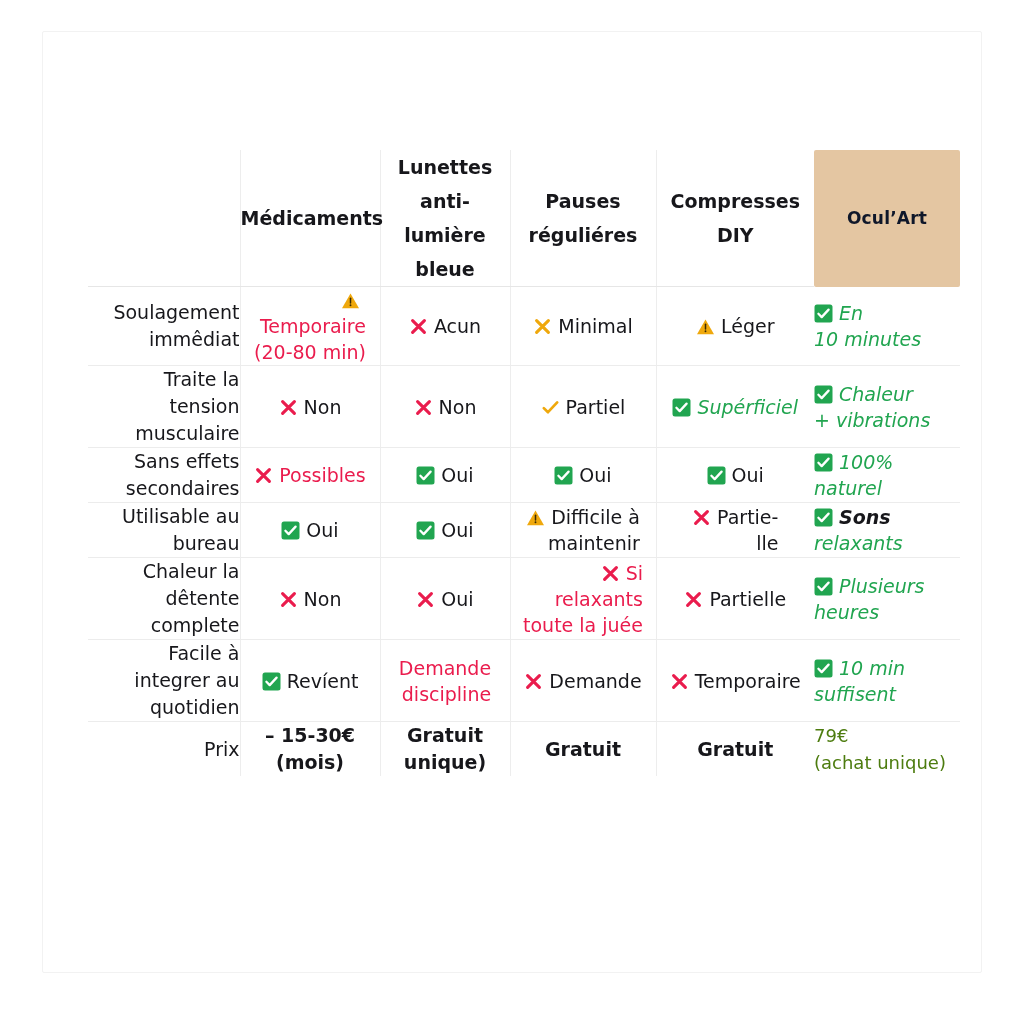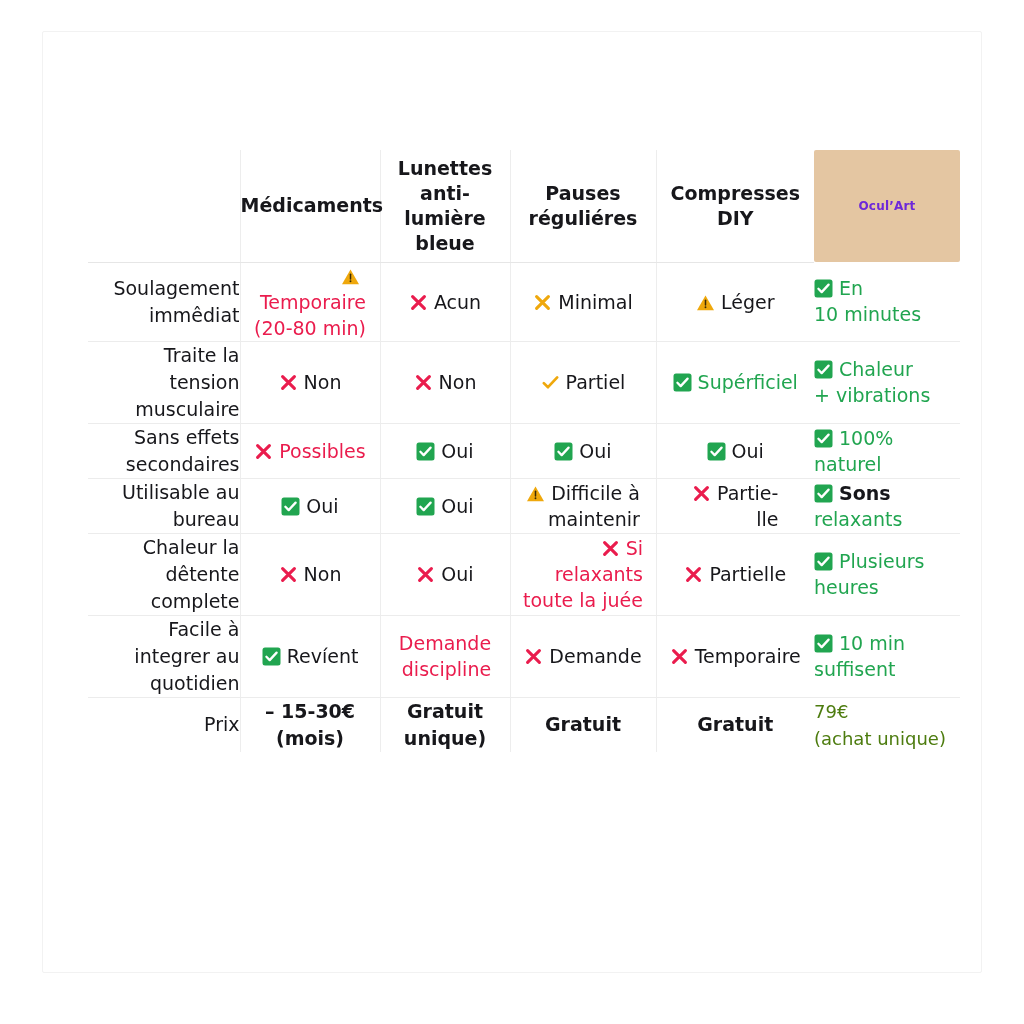--- a/index.html
+++ b/index.html
@@ -61,33 +61,33 @@
     box-sizing: border-box;
   }
 
   
   .hdr-row th {
     height: 112px;
     border-bottom: 1px solid #e6e6e6;
     border-left: 1px solid #ededed;
     font-weight: bold;
     font-size: 19px;
-    line-height: 25px;
+    line-height: 34px;
     color: #17171b;
     padding: 4px 6px;
     vertical-align: middle;
   }
   .hdr-row th.hdr-blank {
     border-left: none;
     border-bottom: 1px solid #e6e6e6;
   }
   .hdr-row th.hdr-hl {
     background: #e4c6a2;
-    color: #6d28d9;
-    font-size: 12px;
+    color: #0f172a;
+    font-size: 17px;
     letter-spacing: .2px;
     border-left: none;
     border-bottom: none;
     border-radius: 2px;
   }
 
   
   tbody tr td {
     border-bottom: 1px solid #ececec;
     border-left: 1px solid #ededed;
@@ -130,21 +130,21 @@
     display: inline-block;
     vertical-align: -3px;
     margin-right: 6px;
     line-height: 0;
   }
   .ico svg { display: block; }
 
   .txt { display: inline; }
 
   .c-red   { color: #ea1c4d; }
-  .c-green { color: #21a550; }
+  .c-green { color: #21a550; font-style: italic; }
   .c-blue  { color: #2394e8; }
   .c-dark  { color: #17171b; }
 
   .bold { font-weight: bold; }
 
   .price-cell {
     text-align: center;
     font-weight: bold;
     font-size: 19px;
     line-height: 27px;

